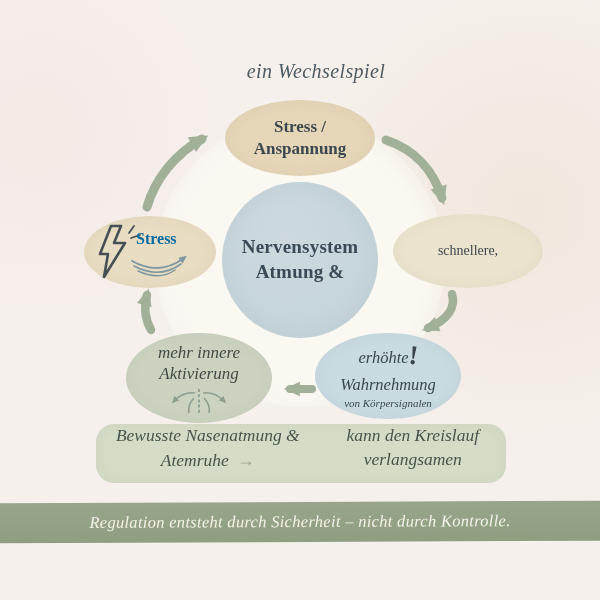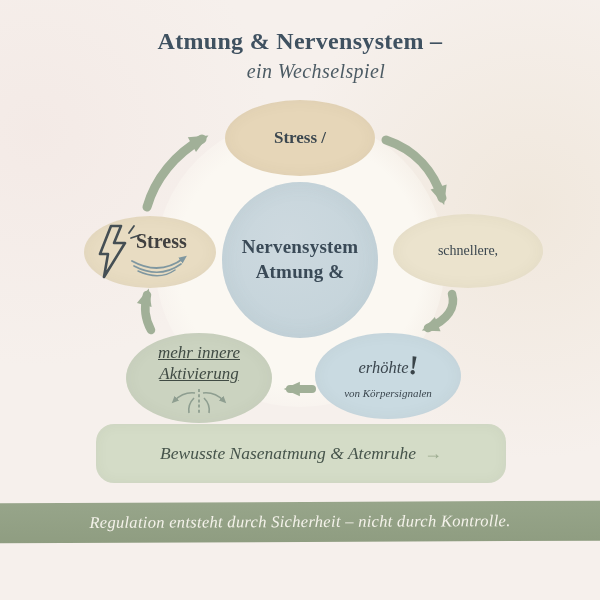--- a/index.html
+++ b/index.html
@@ -36,52 +36,51 @@
     display:flex;flex-direction:column;align-items:center;justify-content:center;
     text-align:right;box-shadow:inset 0 0 16px rgba(80,80,60,.05);
   }
   .node span{display:block;}
   .node-top{left:225px;top:100px;width:150px;height:76px;background:#e6d6b8;
     font-size:17px;font-weight:700;color:#3b474f;line-height:1.3;}
   .node-right{left:393px;top:214px;width:150px;height:74px;background:#ebe3cd;
     font-size:14px;color:#3b474f;line-height:1.3;}
   .node-left{left:84px;top:216px;width:132px;height:72px;background:#e8dcc2;}
   .node-bleft{left:126px;top:333px;width:146px;height:88px;background:#cbd3c0;
-    font-size:17px;font-style:italic;color:#404b44;line-height:1.25;padding-top:2px;text-decoration:underline;}
+    font-size:17px;font-style:italic;color:#404b44;line-height:1.25;padding-top:2px;}
   .node-bright{left:315px;top:333px;width:146px;height:86px;background:#c9dae1;
     font-size:16.5px;font-style:italic;color:#3b464e;line-height:1.25;}
   .node-bright .row1{display:flex;align-items:center;justify-content:center;}
   .excl{font-size:27px;font-weight:700;font-style:normal;color:#3a4449;
     transform:rotate(7deg);position:relative;top:-2px;}
   .subline{font-size:11px;margin-top:2px;}
-  .stress-label{position:absolute;left:52px;top:14px;font-size:20px;font-weight:700;color:#404040;font-style:normal;}
+  .stress-label{position:absolute;left:52px;top:14px;font-size:16px;font-weight:700;color:#0369a1;font-style:normal;}
   .arrow-svg,.icon-svg{position:absolute;}
   .banner{
     position:absolute;left:96px;top:424px;width:410px;height:59px;border-radius:18px;
-    background:#d4dcc7;display:flex;flex-direction:column;justify-content:center;
+    background:#d4dcc7;display:flex;flex-direction:row;justify-content:center;
     text-align:center;box-shadow:inset 0 0 14px rgba(70,80,60,.05);
   }
   .banner .bline{font-size:17.5px;font-style:italic;color:#46544b;line-height:1.35;}
   .banner .barrow{font-style:normal;font-weight:700;color:#9aaa8e;font-size:18px;margin-left:8px;}
   .footer{
     position:absolute;left:-4px;top:502px;width:608px;height:40px;
     background:linear-gradient(180deg,#97a58a,#8f9d81);
     display:flex;align-items:center;justify-content:center;
     transform:rotate(-0.25deg);border-radius:3px;
   }
   .footer .ftext{font-size:16.5px;font-style:italic;color:#f4f2ea;letter-spacing:.3px;}
 </style>
 </head>
 <body>
 
 <div class="frame">
 
   <div class="halo"></div>
 
-  <h1 class="title">Atmung &amp; Nervensystem –</h1>
   <h2 class="subtitle">ein Wechselspiel</h2>
 
   <svg class="arrow-svg" style="left:130px;top:125px" width="95" height="95" viewBox="0 0 95 95">
     <defs>
         <marker id="ah1" viewBox="0 0 10 10" refX="6" refY="5" markerWidth="21" markerHeight="21" markerUnits="userSpaceOnUse" orient="auto">
           <path d="M0.5,1 L9.5,5 L0.5,9 Z" fill="#a1b098"></path>
         </marker>
       </defs>
     <path d="M 17 82 C 25 54, 45 29, 72 14" fill="none" stroke="#a1b098" stroke-width="9" stroke-linecap="round" marker-end="url(#ah1)"></path>
   </svg>
@@ -124,20 +123,21 @@
 
   <div class="circle-center">
     <div class="ctext">
       <span>Nervensystem</span>
       <span>Atmung &amp;</span>
     </div>
   </div>
 
   <div class="node node-top">
     <span>Stress /</span>
+    <span>Anspannung</span>
   </div>
 
   <div class="node node-right">
     <span>schnellere,</span>
   </div>
 
   <div class="node node-left">
     <svg class="icon-svg" style="left:12px;top:7px" width="48" height="58" viewBox="0 0 48 58">
       <polygon points="15,3 4,31 12,31 8,54 29,20 18,20 25,3" fill="none" stroke="#454f54" stroke-width="2.6" stroke-linejoin="round"></polygon>
       <path d="M33 10 L38 3 M35 15 L44 12" fill="none" stroke="#454f54" stroke-width="1.8" stroke-linecap="round"></path>
@@ -170,26 +170,28 @@
       <path d="M28 7 C 20 6, 13 9, 7 15" fill="none" stroke="#8e9e90" stroke-width="1.6" marker-end="url(#ns1)"></path>
       <path d="M36 7 C 44 6, 51 9, 57 15" fill="none" stroke="#8e9e90" stroke-width="1.6" marker-end="url(#ns1)"></path>
     </svg>
   </div>
 
   <div class="node node-bright">
     <span class="row1">
       <span>erhöhte</span>
       <span class="excl">!</span>
     </span>
+    <span>Wahrnehmung</span>
     <span class="subline">von Körpersignalen</span>
   </div>
 
   <div class="banner">
     <div class="bline">
       <span>Bewusste Nasenatmung &amp; Atemruhe</span><span class="barrow">→</span>
     </div>
+    <div class="bline">kann den Kreislauf verlangsamen</div>
   </div>
 
   <div class="footer">
     <span class="ftext">Regulation entsteht durch Sicherheit – nicht durch Kontrolle.</span>
   </div>
 
 </div>
 
 </body></html>

